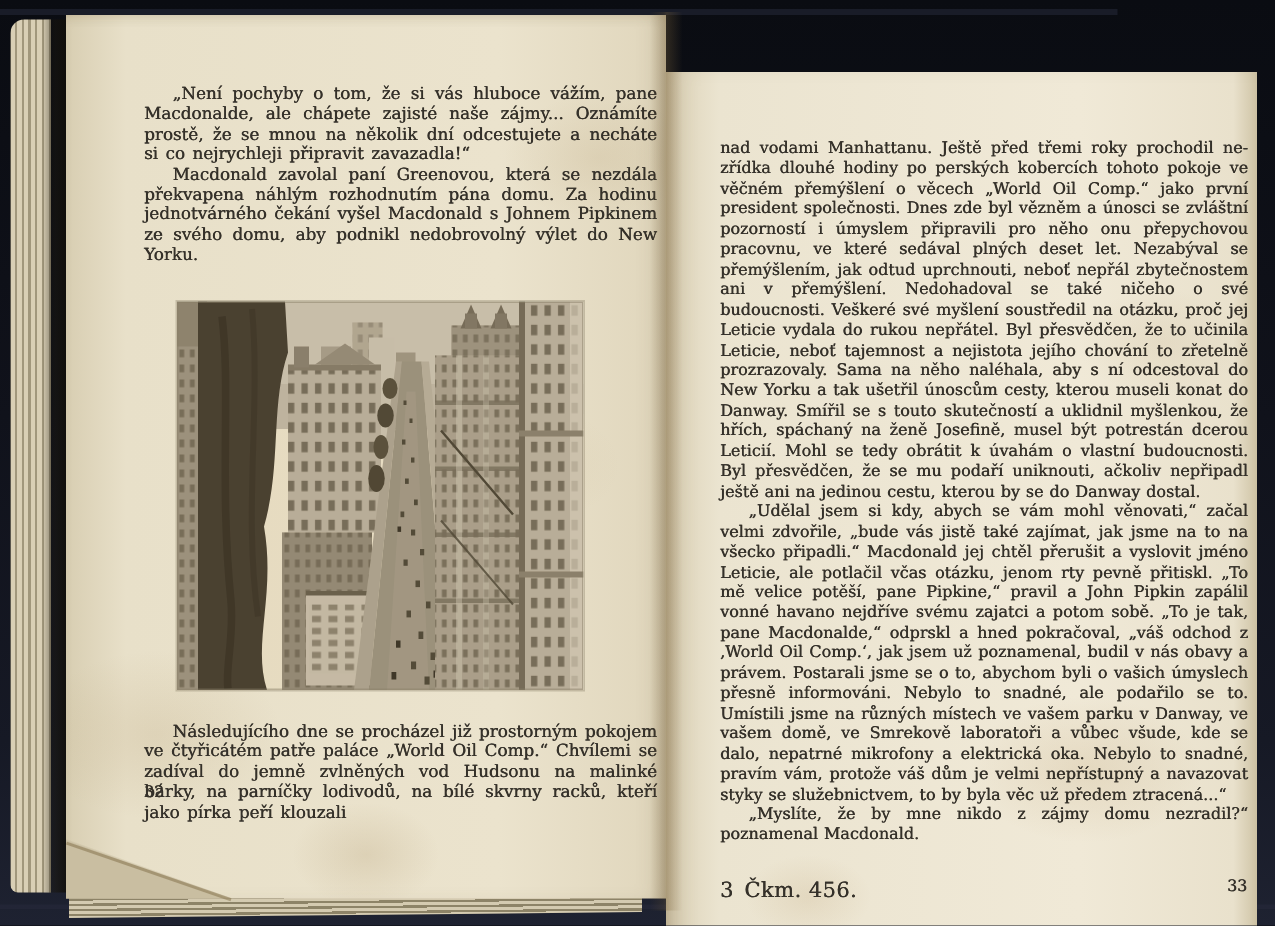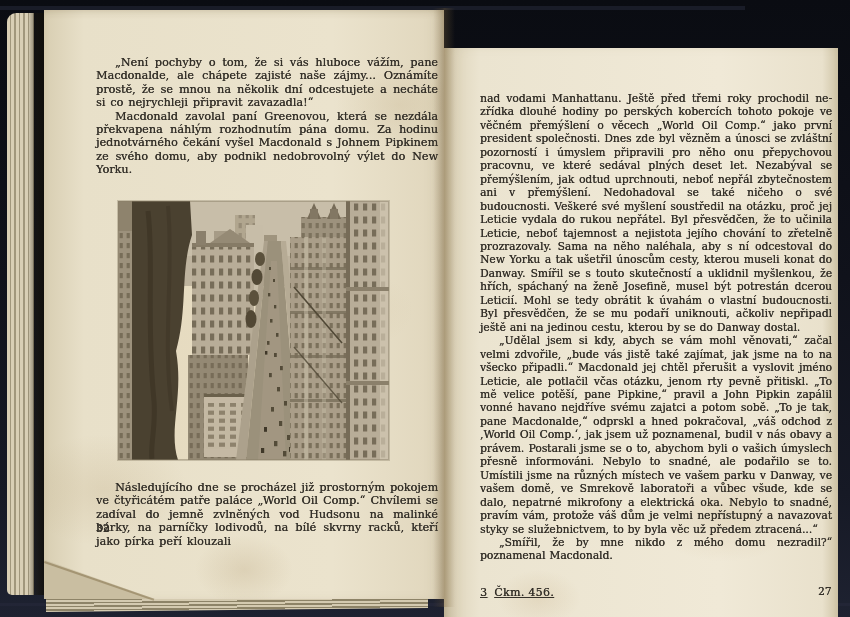--- a/index.html
+++ b/index.html
@@ -73,22 +73,22 @@
   .ltext .para{font-size:11.2px;line-height:13.4px;word-spacing:1.4px;}
   .rtext{position:absolute;left:36px;top:44px;width:352px;}
   .rtext .para{font-size:10.7px;line-height:13.45px;word-spacing:.5px;}
   .pagenum{
     position:absolute;font-size:10.5px;color:var(--ink-color,#35312a);
     text-shadow:.25px 0 0 currentColor;
   }
   .pagenum-left{left:52px;top:512px;}
   .pagenum-right{left:374px;top:537px;}
   .footer{
-    position:absolute;left:36px;top:538px;font-size:11px;color:var(--ink-color,#35312a);
-    letter-spacing:.3px;text-shadow:.2px 0 0 currentColor;text-decoration:underline;
+    position:absolute;left:36px;top:538px;font-size:14px;color:var(--ink-color,#35312a);
+    letter-spacing:.3px;text-shadow:.2px 0 0 currentColor;
   }
   .footer .ckm{margin-left:7px;}
   .photo{
     position:absolute;left:74px;top:191px;width:271px;height:259px;
     box-shadow:0 0 0 1px rgba(90,80,55,.25);
   }
   .photo svg{display:block;width:100%;height:100%;}
 </style>
 </head>
 <body>
@@ -217,21 +217,21 @@
 
   <div class="pagenum pagenum-left">32</div>
   <div class="fold"></div>
   <div class="fold-line"></div>
 </div>
 
 <div class="right-page">
   <div class="rtext">
     <p class="para">nad vodami Manhattanu. Ještě před třemi roky prochodil ne­zřídka dlouhé hodiny po perských kobercích tohoto pokoje ve věč­ném přemýšlení o věcech „World Oil Comp.“ jako první president společnosti. Dnes zde byl vězněm a únosci se zvláštní pozorností i úmyslem připravili pro něho onu přepychovou pracovnu, ve které sedával plných deset let. Nezabýval se přemýšlením, jak odtud uprchnouti, neboť nepřál zbytečnostem ani v přemýšlení. Nedo­hadoval se také ničeho o své budoucnosti. Veškeré své myšlení soustředil na otázku, proč jej Leticie vydala do rukou nepřátel. Byl přesvědčen, že to učinila Leticie, neboť tajemnost a nejistota jejího chování to zřetelně prozrazovaly. Sama na něho naléhala, aby s ní odcestoval do New Yorku a tak ušetřil únoscům cesty, kterou museli konat do Danway. Smířil se s touto skutečností a uklidnil myšlenkou, že hřích, spáchaný na ženě Josefině, musel být potrestán dcerou Leticií. Mohl se tedy obrátit k úvahám o vlastní budoucnosti. Byl přesvědčen, že se mu podaří uniknouti, ačkoliv nepřipadl ještě ani na jedinou cestu, kterou by se do Danway dostal.</p>
     <p class="para indent">„Udělal jsem si kdy, abych se vám mohl věnovati,“ začal velmi zdvořile, „bude vás jistě také zajímat, jak jsme na to na všecko připadli.“ Macdonald jej chtěl přerušit a vyslovit jméno Leticie, ale potlačil včas otázku, jenom rty pevně přitiskl. „To mě velice potěší, pane Pipkine,“ pravil a John Pipkin zapálil vonné havano nejdříve svému zajatci a potom sobě. „To je tak, pane Macdo­nalde,“ odprskl a hned pokračoval, „váš odchod z ,World Oil Comp.‘, jak jsem už poznamenal, budil v nás obavy a právem. Postarali jsme se o to, abychom byli o vašich úmyslech přesně informováni. Nebylo to snadné, ale podařilo se to. Umístili jsme na různých místech ve vašem parku v Danway, ve vašem domě, ve Smrekově laboratoři a vůbec všude, kde se dalo, nepatrné mikro­fony a elektrická oka. Nebylo to snadné, pravím vám, protože váš dům je velmi nepřístupný a navazovat styky se služebnictvem, to by byla věc už předem ztracená...“</p>
-    <p class="para indent">„Smířil, že by mne nikdo z mého domu nezradil?“ poznamenal Macdonald.</p>
+    <p class="para indent">„Myslíte, že by mne nikdo z zájmy domu nezradil?“ poznamenal Macdonald.</p>
   </div>
   <div class="footer">
     <span>3</span><span class="ckm">Čkm. 456.</span>
   </div>
-  <div class="pagenum pagenum-right">27</div>
+  <div class="pagenum pagenum-right">33</div>
 </div>
 
 <div class="gutter"></div>
 
 </body></html>

